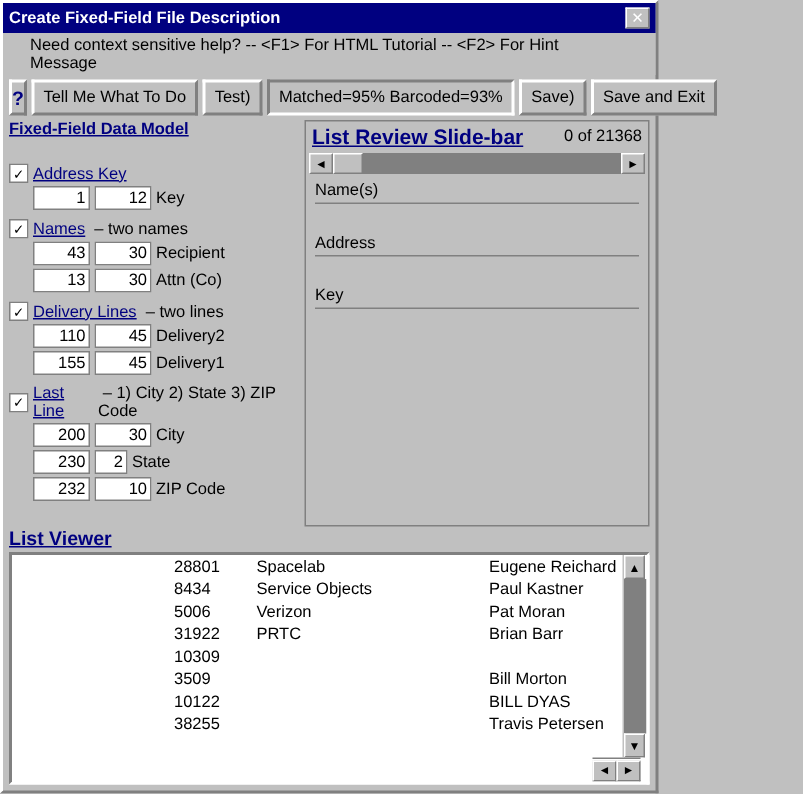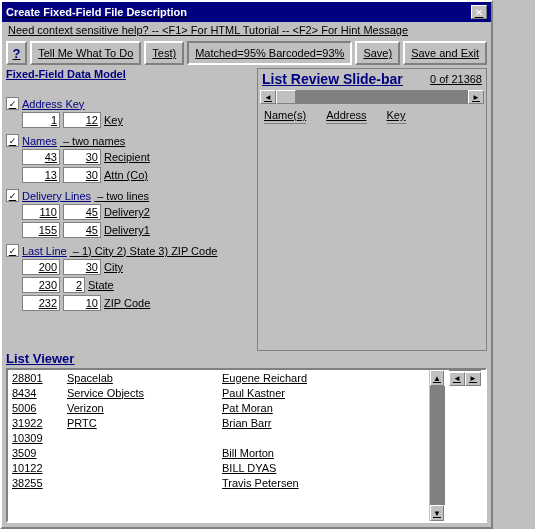--- a/index.html
+++ b/index.html
@@ -6,29 +6,28 @@
     body {
       font-family: 'MS Sans Serif', Arial, sans-serif;
       font-size: 11px;
       background: #c0c0c0;
       width: 535px;
       height: 529px;
       overflow: hidden;
     }
 
     .window {
-      width: 493px;
+      width: 439px;
       height: 529px;
       background: #c0c0c0;
       border: 2px solid #ffffff;
       border-right-color: #808080;
       border-bottom-color: #808080;
       display: flex;
       flex-direction: column;
-      text-decoration: underline;
     }
 
     .title-bar {
       background: #000080;
       color: white;
       padding: 2px 4px;
       display: flex;
       align-items: center;
       justify-content: space-between;
       height: 20px;
@@ -49,21 +48,21 @@
       height: 14px;
       display: flex;
       align-items: center;
       justify-content: center;
       font-size: 10px;
       cursor: pointer;
     }
 
     .help-bar {
       background: #c0c0c0;
-      padding: 2px 6px;
+      padding: 2px 18px;
       font-size: 11px;
       flex-shrink: 0;
     }
 
     .toolbar {
       display: flex;
       align-items: center;
       padding: 3px 4px;
       gap: 3px;
       flex-shrink: 0;
@@ -263,21 +262,21 @@
       border-bottom-color: #808080;
       position: absolute;
       left: 0;
     }
 
     .list-review-area {
       flex: 1;
       background: #c0c0c0;
       padding: 4px 6px;
       display: flex;
-      flex-direction: row;
+      flex-direction: column;
       gap: 20px;
     }
 
     .review-field {
       display: flex;
       flex-direction: column;
     }
 
     .review-field-label {
       font-size: 11px;
@@ -305,21 +304,22 @@
     }
 
     .list-viewer {
       border: 2px solid #808080;
       border-right-color: #ffffff;
       border-bottom-color: #ffffff;
       background: white;
       height: 155px;
       overflow: hidden;
       display: flex;
-      flex-direction: row;
+      flex-direction: column;
+      align-items: flex-end;
     }
 
     .list-viewer-content {
       flex: 1;
       overflow: hidden;
       display: flex;
     }
 
     .list-data {
       flex: 1;

